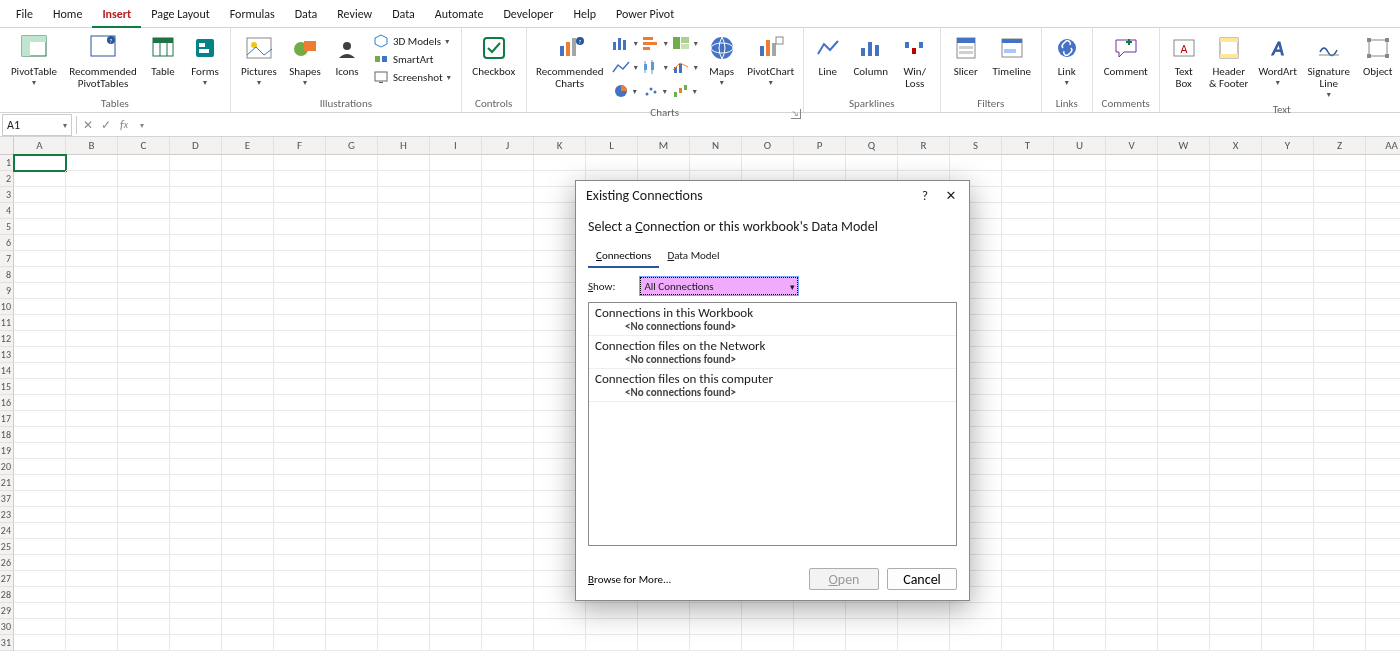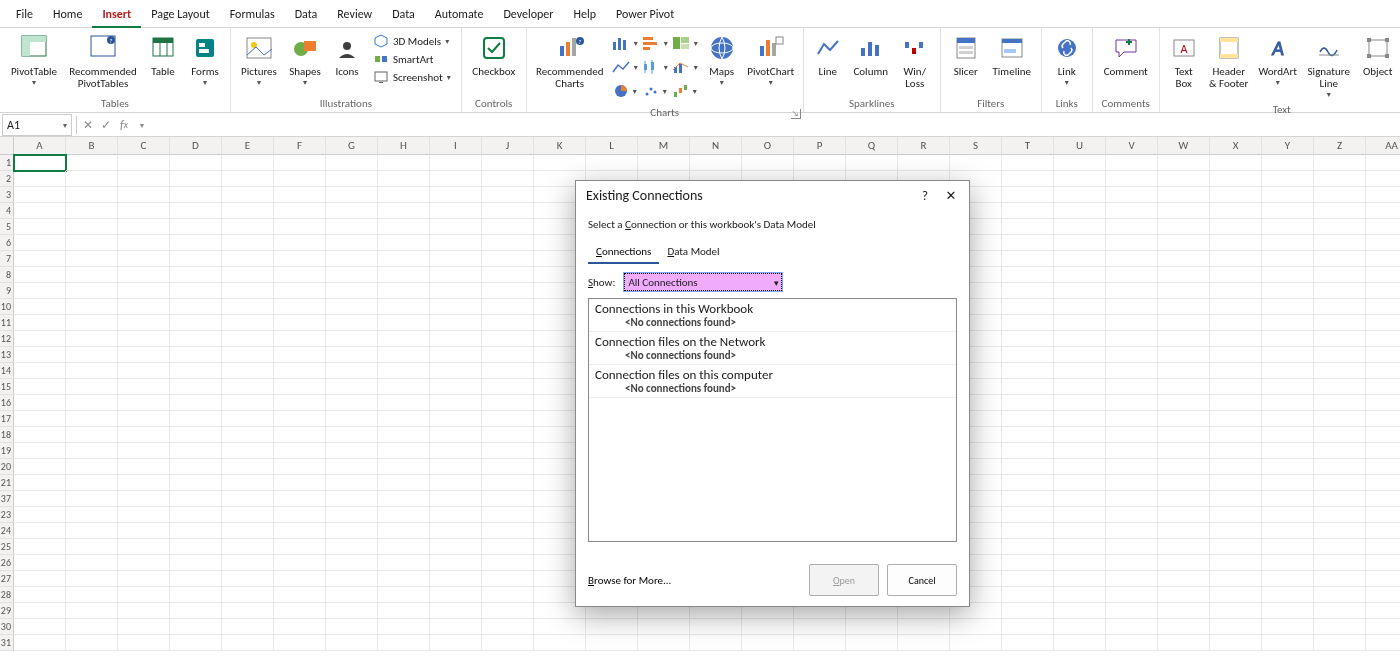--- a/index.html
+++ b/index.html
@@ -46,36 +46,36 @@
   .cell { width:52px; min-width:52px; height:16px; border-right:1px solid #e8e8e8; border-bottom:1px solid #e8e8e8;}
   .cell.sel { outline:2px solid #107c41; outline-offset:-1px;}
 
   
   .modal { position:absolute; left:575px; top:180px; width:395px; background:#fff; border:1px solid #888; box-shadow:0 8px 28px rgba(0,0,0,0.35); font-size:12px;}
   .modal-title { display:flex; align-items:center; justify-content:space-between; padding:6px 10px; }
   .modal-title-txt { font-size:14px; }
   .modal-tbtns { display:flex; gap:10px;}
   .modal-tbtn { width:16px; height:16px; display:flex; align-items:center; justify-content:center; cursor:pointer; font-size:13px;}
   .modal-body { padding:8px 12px 12px;}
-  .modal-sub { font-size:11px; margin-bottom:10px;}
+  .modal-sub { font-size:14px; margin-bottom:10px;}
   .modal-sub u { text-decoration:underline;}
   .modal-tabs { display:flex; gap:0; margin-bottom:8px;}
   .mtab { padding:4px 8px; font-size:11px; cursor:pointer;}
   .mtab.active { border-bottom:2px solid #2b579a; color:#000;}
-  .show-row { display:flex; align-items:center; gap:8px; margin-bottom:6px;}
+  .show-row { display:flex; align-items:center; gap:24px; margin-bottom:6px;}
   .show-row label { font-size:11px; }
   .show-sel { flex:0 0 160px; height:20px; border:1px solid #7aa7ff; background:#f0abfc; display:flex; align-items:center; padding:0 4px; font-size:11px; justify-content:space-between; outline:1px dotted #000; outline-offset:-2px;}
   .conn-list { border:1px solid #888; height:244px; overflow:auto; background:#fff;}
   .conn-group { padding:2px 6px; font-size:13px; border-bottom:1px solid #eee;}
   .conn-empty { font-size:11px; font-weight:bold; color:#444; padding-left:30px; }
   .modal-footer { display:flex; justify-content:space-between; align-items:center; padding:10px 12px;}
   .link-btn { color:#000; font-size:11px; cursor:pointer;}
   .link-btn u { text-decoration:underline;}
   .btn-row { display:flex; gap:8px;}
-  .btn { min-width:70px; height:32px; border:1px solid #adadad; background:#fdfdfd; font-size:10px; cursor:pointer; border-radius:2px;}
+  .btn { min-width:70px; height:22px; border:1px solid #adadad; background:#fdfdfd; font-size:14px; cursor:pointer; border-radius:2px;}
   .btn:disabled { color:#9a9a9a; background:#f3f3f3;}
 
   
   svg { display:block; }
 </style>
 </head>
 <body>
 
 <div class="ribbon-tabs" id="ribbon-tabs">
     <div class="ribbon-tab">File</div>

